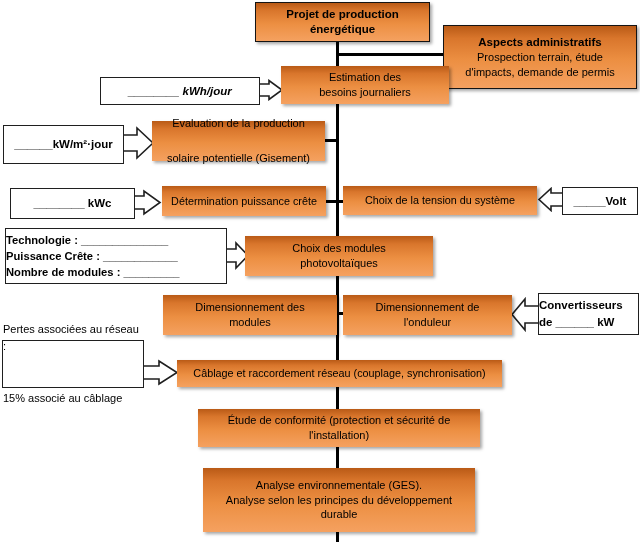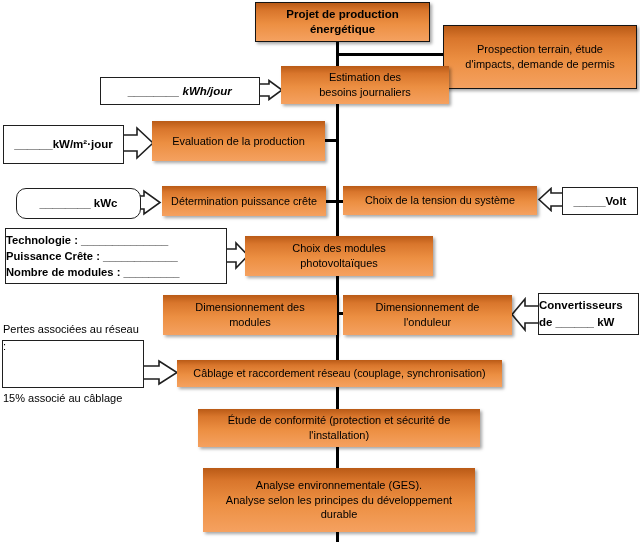--- a/index.html
+++ b/index.html
@@ -31,31 +31,33 @@
   <div class="line" style="left:321px;top:139px;width:17px;height:3px;"></div>
   <div class="line" style="left:315px;top:200px;width:31px;height:3px;"></div>
   <div class="line" style="left:329px;top:312px;width:21px;height:3px;"></div>
 
   <div class="obox bordered" style="left:255px;top:2px;width:173px;height:38px;">
     <div class="bold">Projet de production</div>
     <div class="bold">énergétique</div>
   </div>
 
   <div class="obox bordered" style="left:443px;top:25px;width:192px;height:62px;">
+    <div class="bold">Aspects administratifs</div>
     <div>Prospection terrain, étude</div>
     <div>d'impacts, demande de permis</div>
   </div>
 
   <div class="obox" style="left:281px;top:66px;width:168px;height:38px;">
     <div>Estimation des</div>
     <div>besoins journaliers</div>
   </div>
 
   <div class="obox" style="left:152px;top:121px;width:173px;height:40px;gap:20px;">
     <div>Evaluation de la production</div>
+    <div>solaire potentielle (Gisement)</div>
   </div>
 
   <div class="obox" style="left:162px;top:186px;width:164px;height:30px;">
     <div class="nowrap">Détermination puissance crête</div>
   </div>
 
   <div class="obox" style="left:343px;top:186px;width:194px;height:29px;">
     <div class="nowrap">Choix de la tension du système</div>
   </div>
 
@@ -99,21 +101,21 @@
   <svg class="arrow" style="left:119px;top:126px;" width="36" height="34" viewBox="0 0 36 34">
     <polygon points="1,9 18,9 18,2 34,17 18,32 18,25 1,25"></polygon>
   </svg>
   <div class="callout" style="left:3px;top:125px;width:119px;height:37px;">
     <div>______kW/m²·jour</div>
   </div>
 
   <svg class="arrow" style="left:126px;top:189px;" width="36" height="27" viewBox="0 0 36 27">
     <polygon points="1,7 18,7 18,2 34,13.5 18,25 18,20 1,20"></polygon>
   </svg>
-  <div class="callout" style="left:16px;top:188px;width:123px;height:29px;border-radius:10px;">
+  <div class="callout" style="left:10px;top:188px;width:123px;height:29px;">
     <div>________ kWc</div>
   </div>
 
   <svg class="arrow" style="left:537px;top:187px;" width="28" height="25" viewBox="0 0 28 25">
     <polygon points="27,6 14,6 14,1.5 2,12.5 14,23.5 14,19 27,19"></polygon>
   </svg>
   <div class="callout" style="left:562px;top:187px;width:74px;height:26px;">
     <div>_____Volt</div>
   </div>
 

